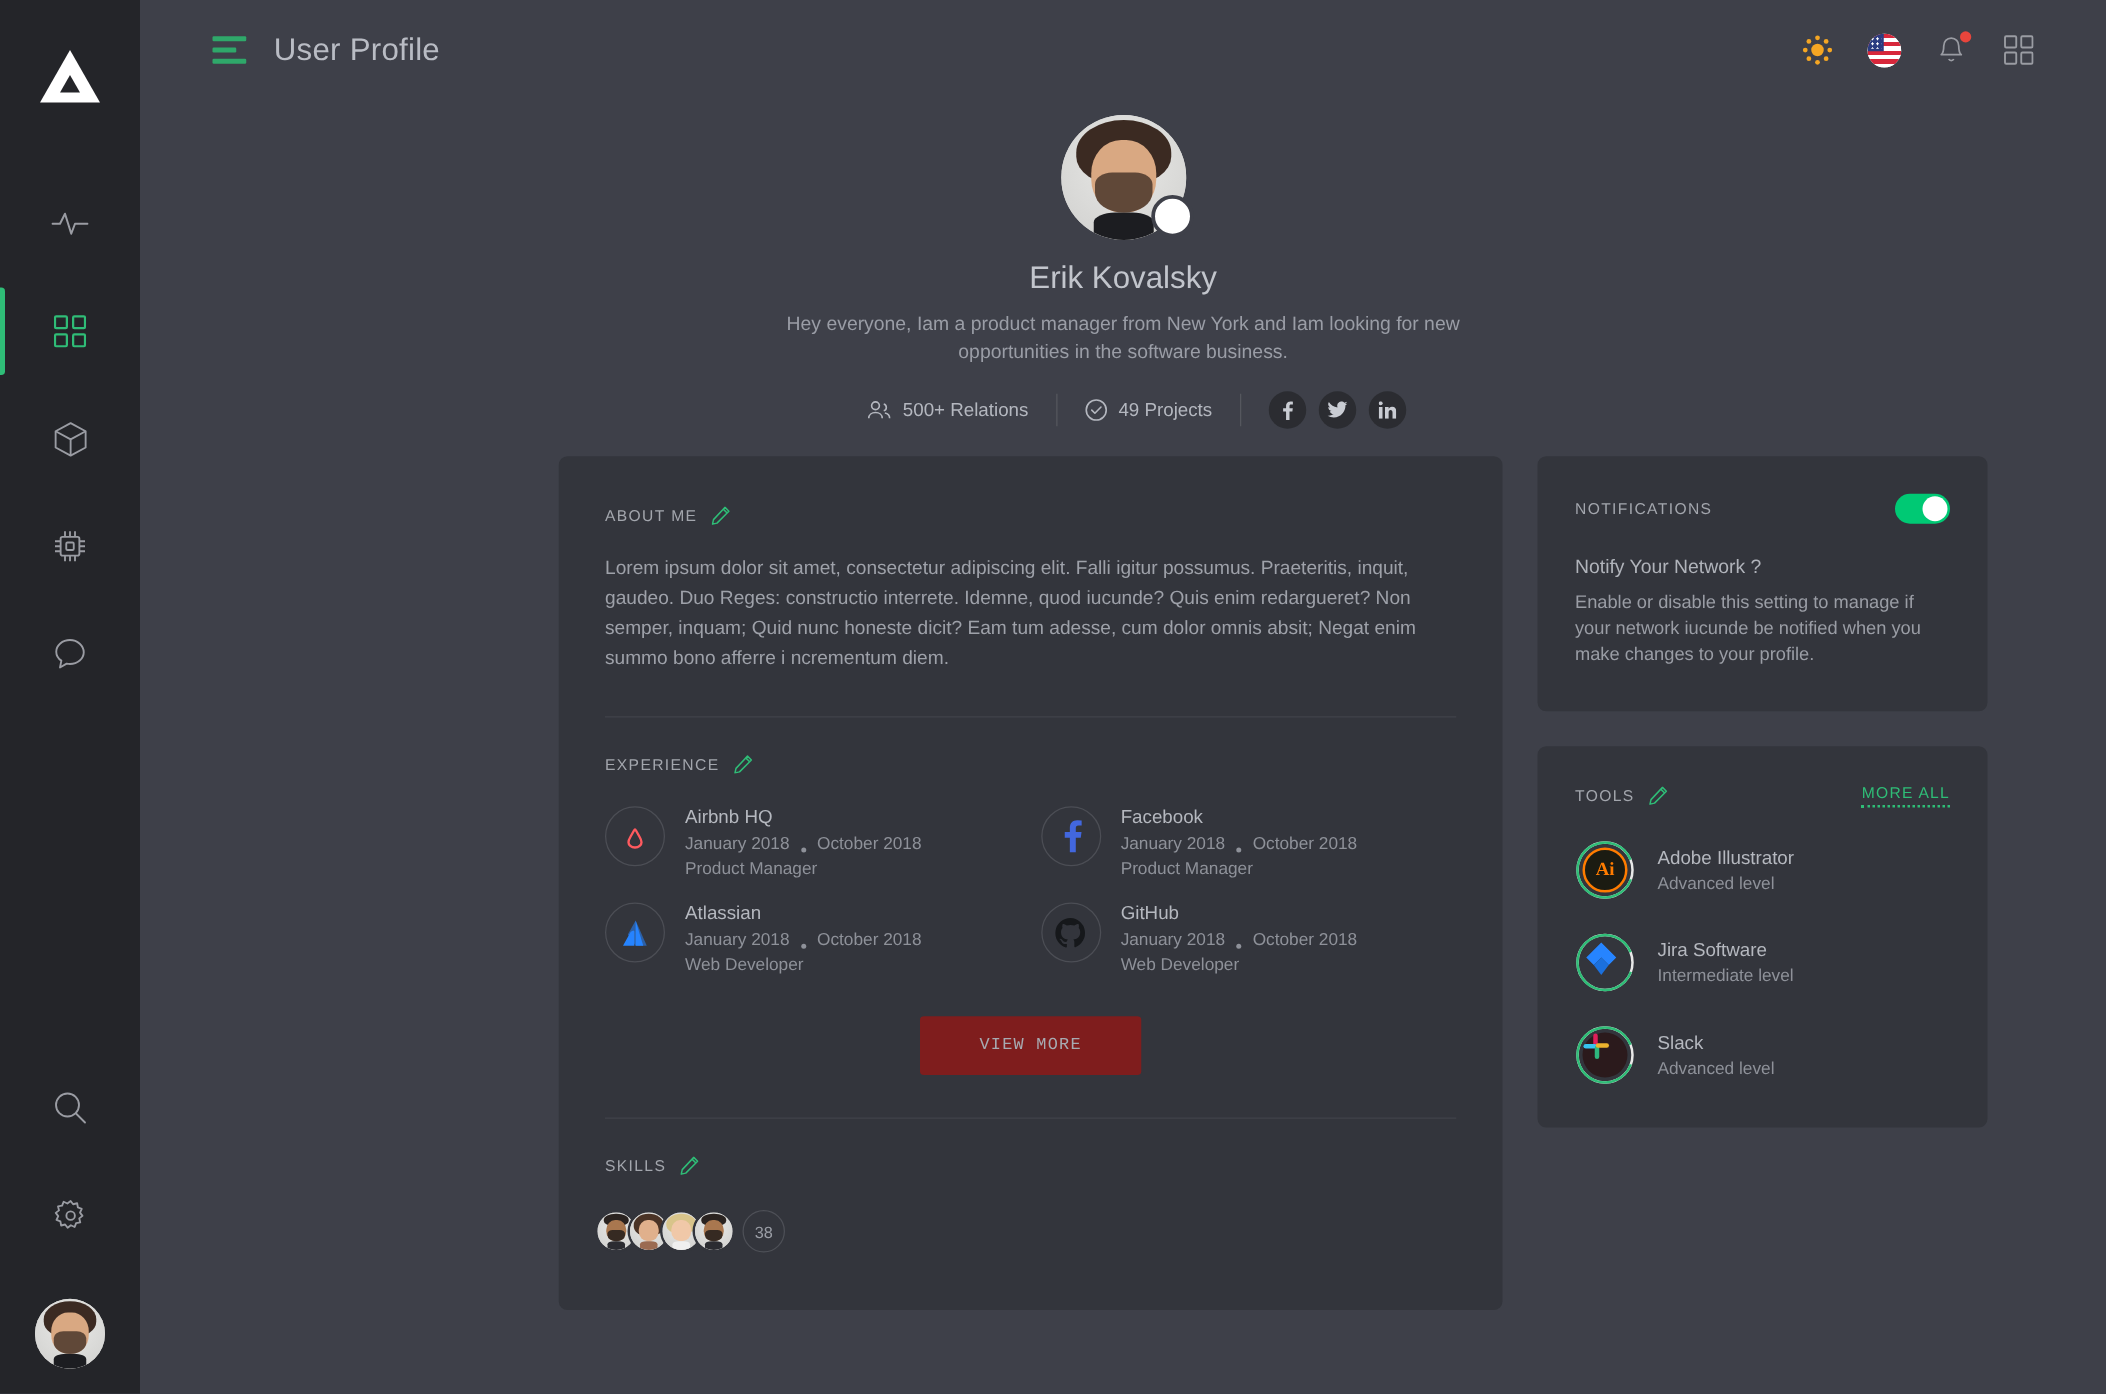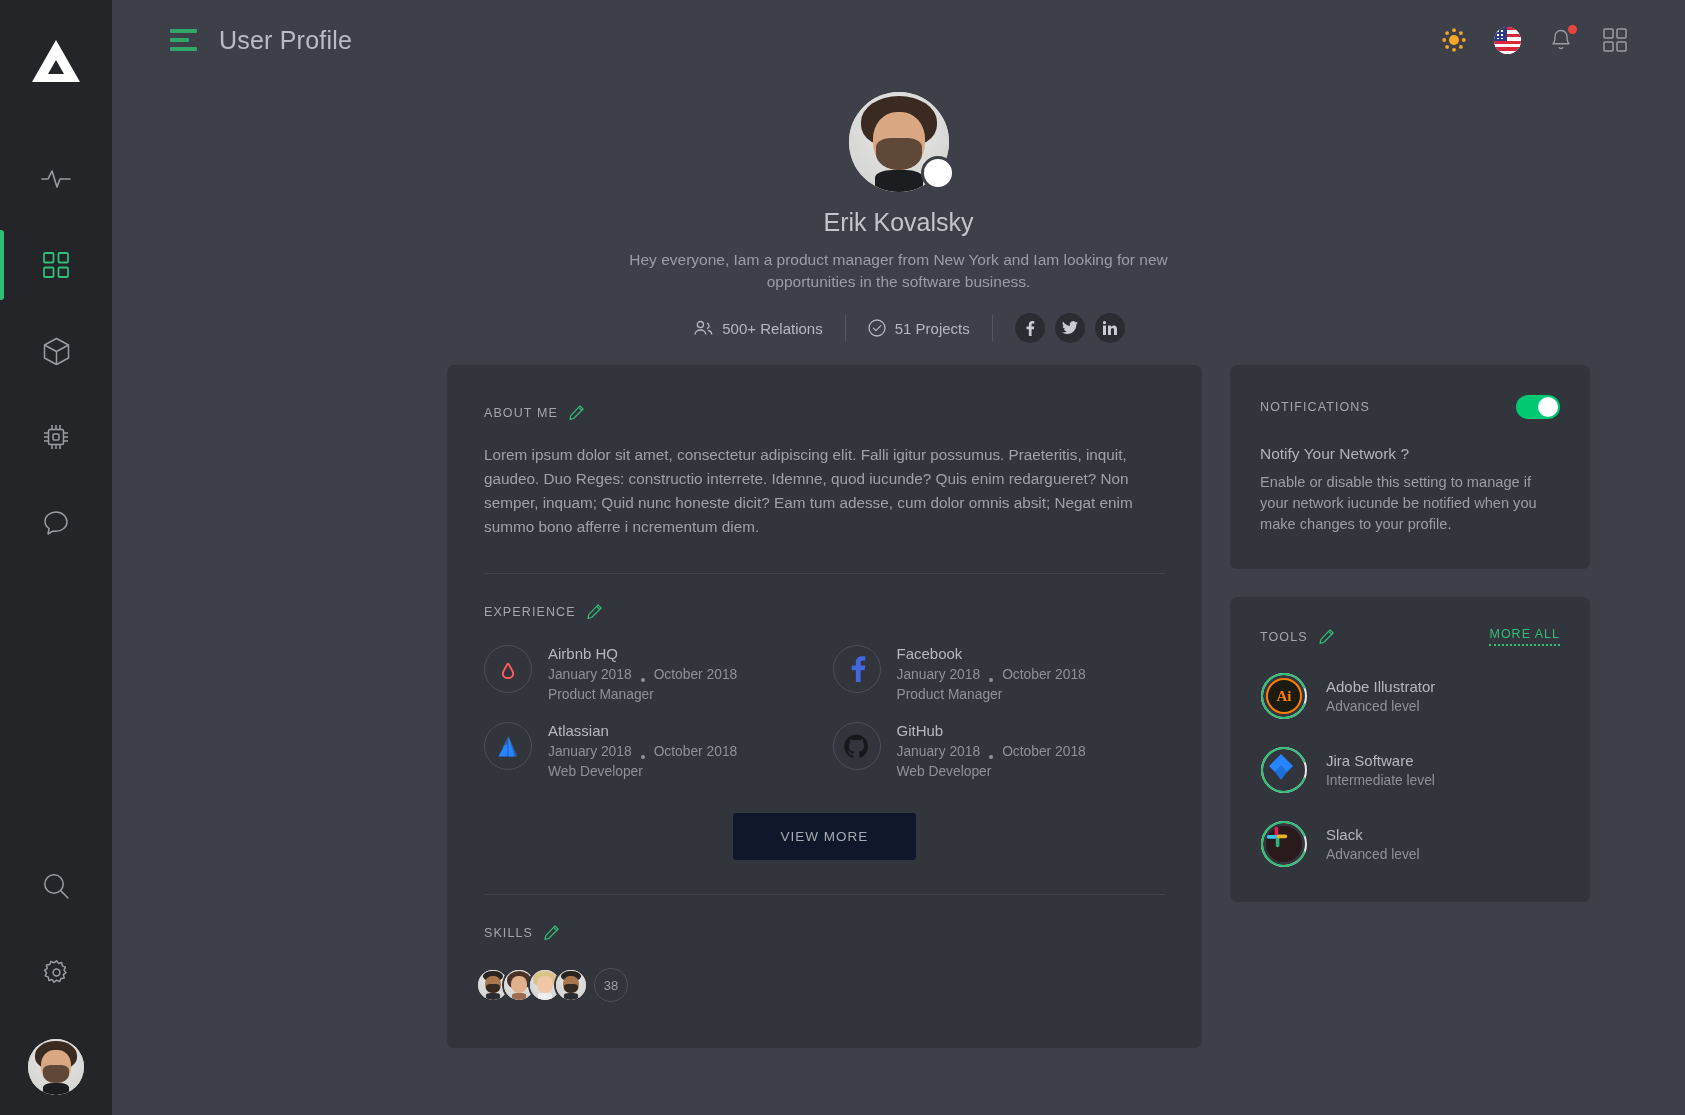--- a/index.html
+++ b/index.html
@@ -143,23 +143,23 @@
     width: 48px; height: 48px; border-radius: 50%; border: 1px solid #4c4e55;
     display: flex; align-items: center; justify-content: center; flex: 0 0 48px;
   }
   .exp-name { color: #b5b8bf; font-size: 15px; }
   .exp-dates { color: #8e9199; font-size: 13.8px; margin-top: 5px; display:flex; align-items:flex-end; gap:9px;}
   .exp-dates .bul { width:4px;height:4px;border-radius:50%;background:#8e9199; display:inline-block;}
   .exp-role { color: #8e9199; font-size: 13.8px; margin-top: 5px; }
 
   .viewmore-wrap { display: flex; justify-content: center; margin-top: 34px; }
   .viewmore {
-    background: #0f172a; color: #a7aab1; border: none;
+    background: #7f1d1d; color: #a7aab1; border: none;
     padding: 16px 48px; font-size: 13.5px; letter-spacing: 1px;
-    border-radius: 3px; cursor: pointer; font-family: Liberation Sans, sans-serif;
+    border-radius: 3px; cursor: pointer; font-family: Liberation Mono, monospace;
   }
 
   .skill-row { display: flex; align-items: center; justify-content: space-between; margin-top: 28px; }
   .skill-left { display: flex; align-items: center; gap: 17px; }
   .js-badge {
     width: 50px; height: 50px; border-radius: 50%;
     border: 2px solid #2fbd77; display:flex;align-items:center;justify-content:center;
     position: relative;
   }
   .js-badge .inner {
@@ -354,21 +354,21 @@
             <path d="M13 3.2a2.8 2.8 0 0 1 0 5.4M13.9 10.4c2.2.4 3.8 1.9 3.8 4.2"></path>
           </svg>
           <span>500+ Relations</span>
         </div>
         <div class="divider-v"></div>
         <div class="stat">
           <svg width="18" height="18" viewBox="0 0 18 18" fill="none" stroke="#b4b7bf" stroke-width="1.3" stroke-linecap="round" stroke-linejoin="round">
             <circle cx="9" cy="9" r="8"></circle>
             <path d="M5.4 9.1 7.9 11.6 12.8 6.6"></path>
           </svg>
-          <span>51 Projects</span>
+          <span>49 Projects</span>
         </div>
         <div class="divider-v"></div>
 
         <div class="socials">
           <div class="soc">
             <svg width="15" height="15" viewBox="0 0 15 15">
               <path d="M9.6 15V8.2h2.3l.34-2.65H9.6V3.86c0-.77.21-1.29 1.31-1.29h1.4V.2A18.6 18.6 0 0 0 10.27.1C8.24.1 6.85 1.34 6.85 3.62v1.93H4.5V8.2h2.35V15Z" fill="#c9ccd3"></path>
             </svg>
           </div>
           <div class="soc">

